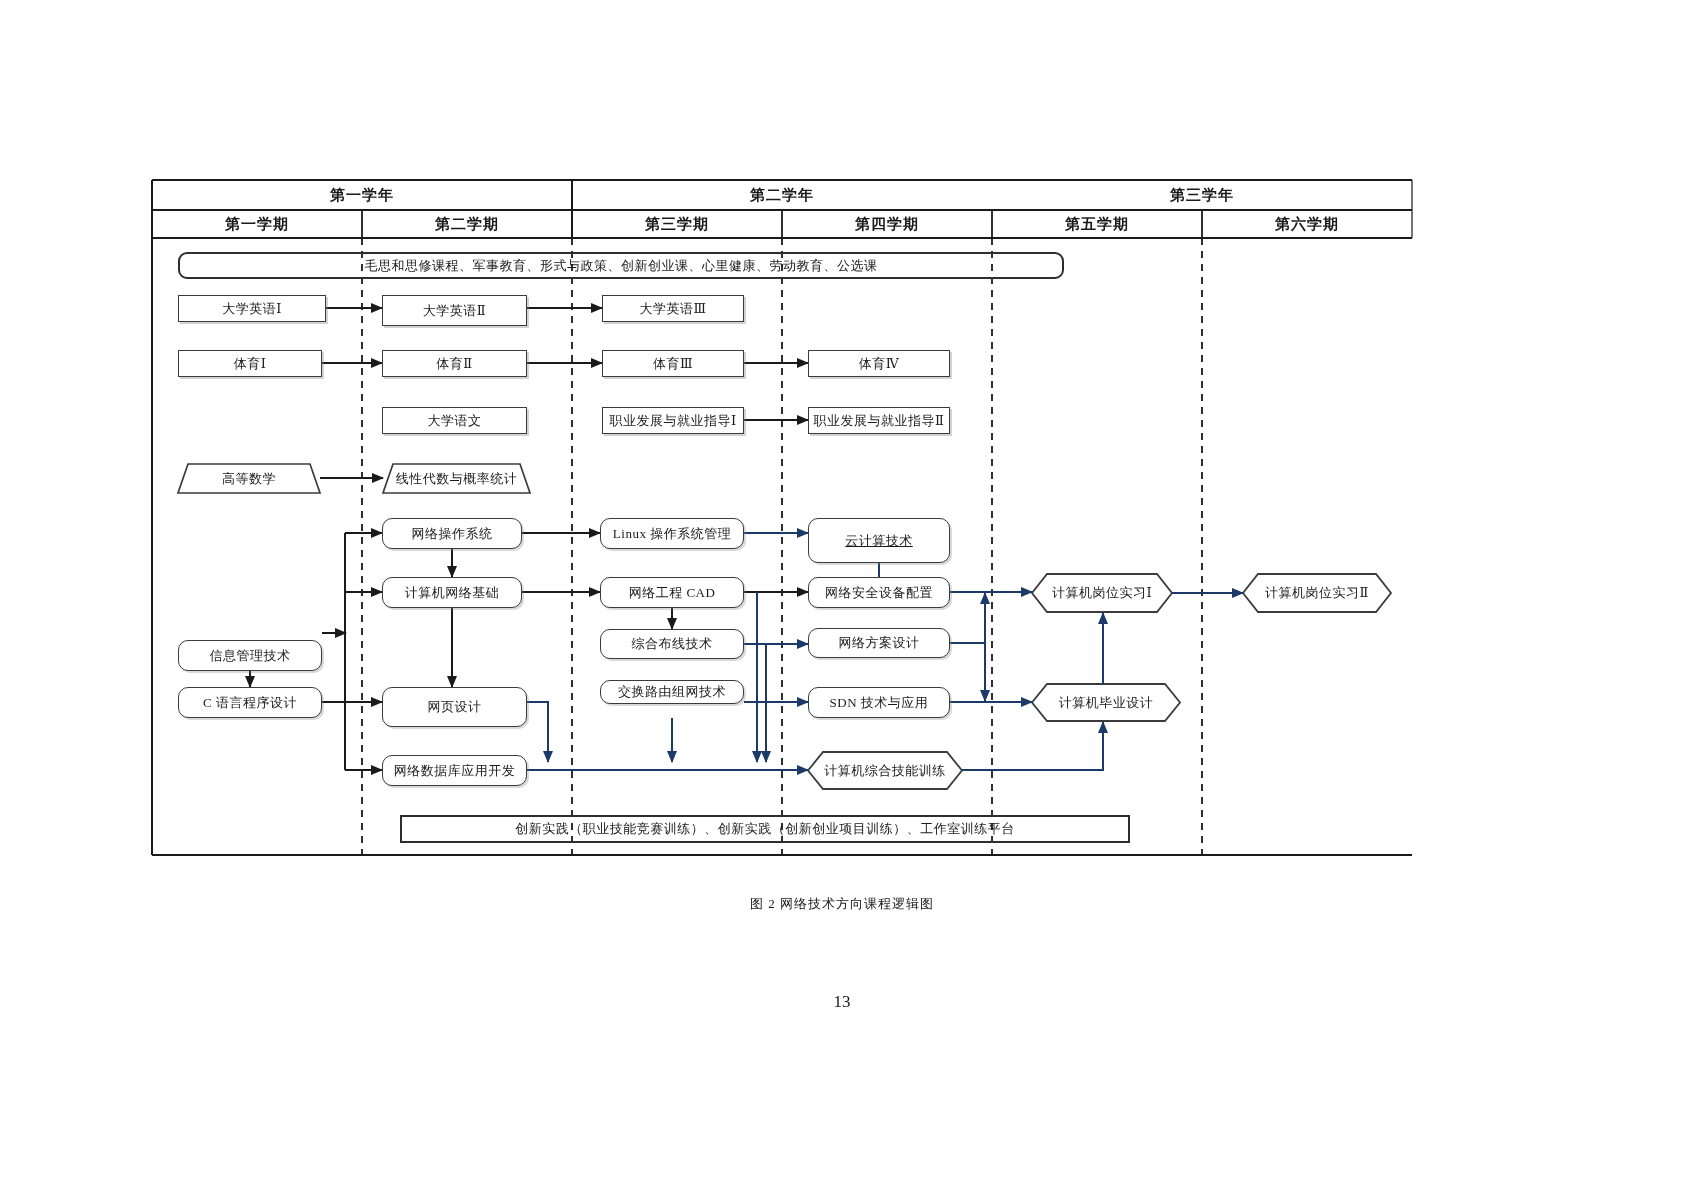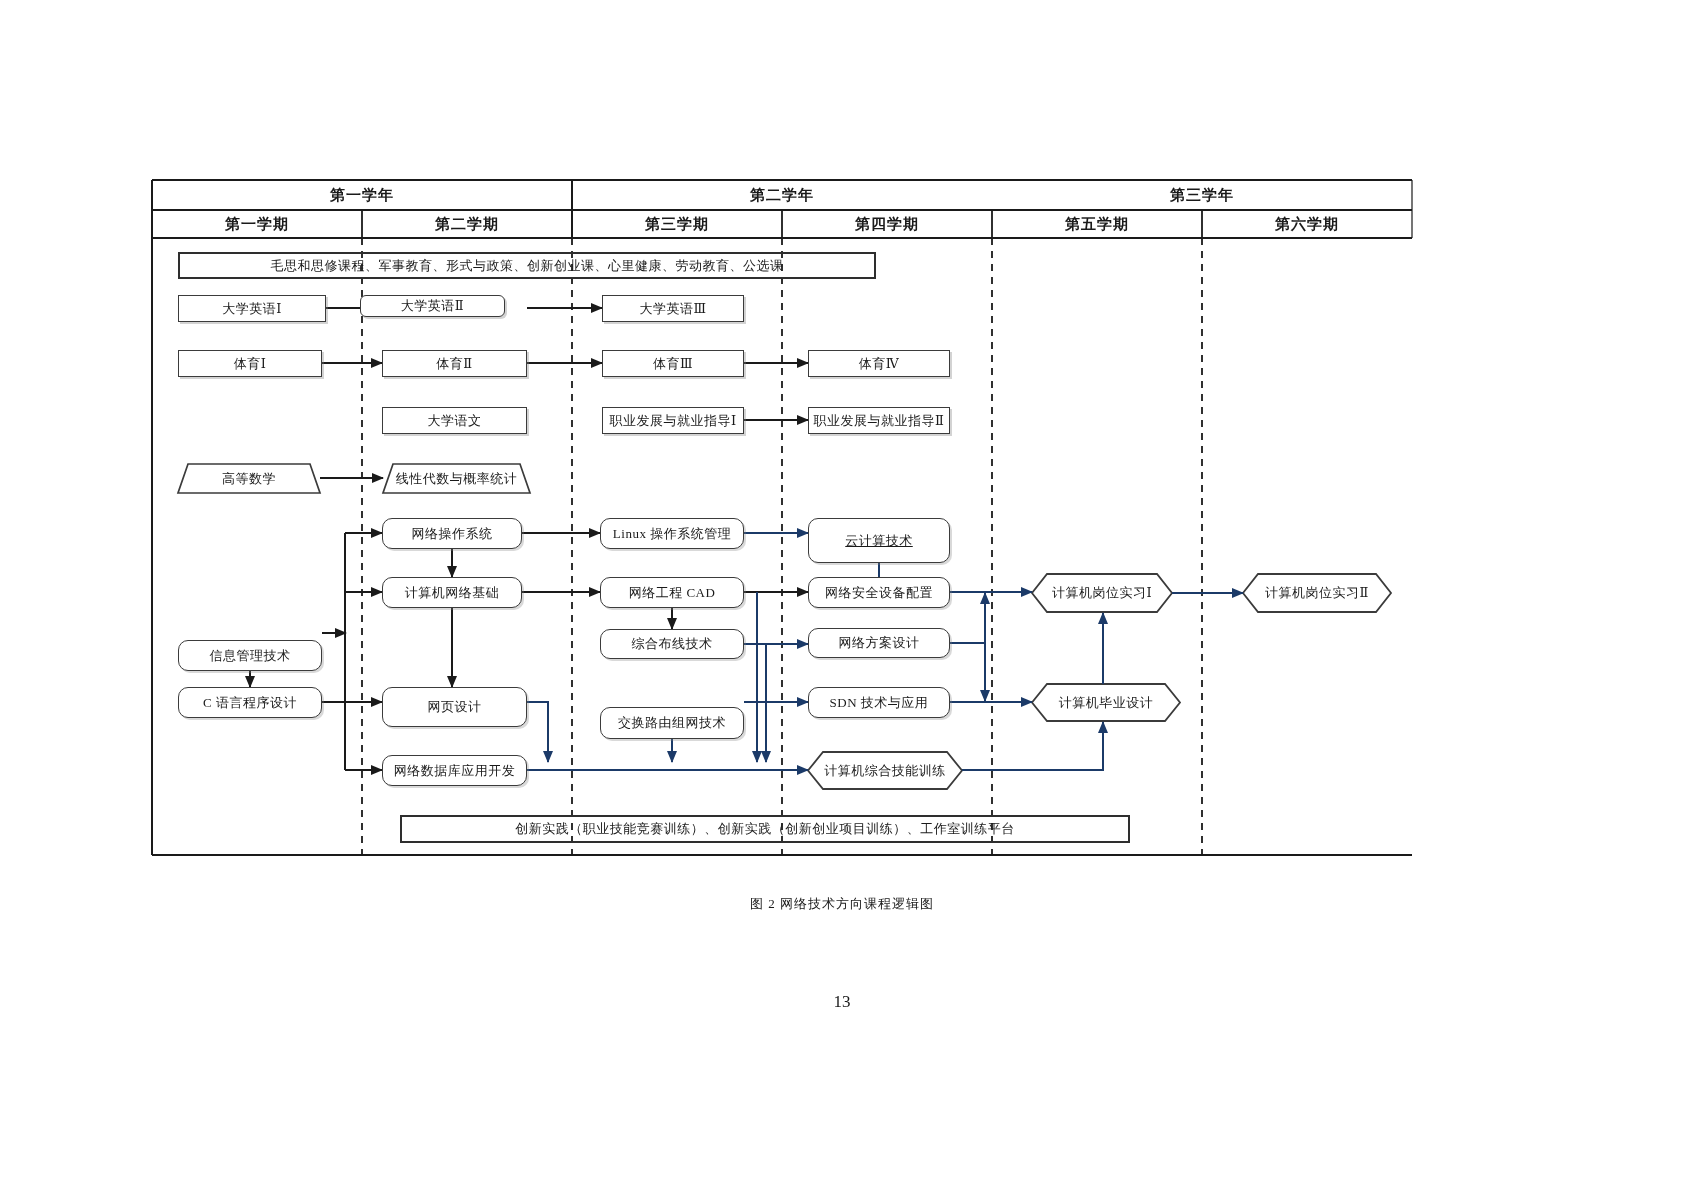--- a/index.html
+++ b/index.html
@@ -102,23 +102,23 @@
       </svg>
       <div class="hdr" style="left: 152px; top: 180px; width: 420px; height: 30px;">第一学年</div>
       <div class="hdr" style="left: 572px; top: 180px; width: 420px; height: 30px;">第二学年</div>
       <div class="hdr" style="left: 992px; top: 180px; width: 420px; height: 30px;">第三学年</div>
       <div class="hdr" style="left: 152px; top: 210px; width: 210px; height: 28px;">第一学期</div>
       <div class="hdr" style="left: 362px; top: 210px; width: 210px; height: 28px;">第二学期</div>
       <div class="hdr" style="left: 572px; top: 210px; width: 210px; height: 28px;">第三学期</div>
       <div class="hdr" style="left: 782px; top: 210px; width: 210px; height: 28px;">第四学期</div>
       <div class="hdr" style="left: 992px; top: 210px; width: 210px; height: 28px;">第五学期</div>
       <div class="hdr" style="left: 1202px; top: 210px; width: 210px; height: 28px;">第六学期</div>
-      <div class="node banner" style="left: 178px; top: 252px; width: 698px; height: 27px;">毛思和思修课程、军事教育、形式与政策、创新创业课、心里健康、劳动教育、公选课</div>
+      <div class="node banner" style="left: 178px; top: 252px; width: 886px; height: 27px; border-radius: 9px;">毛思和思修课程、军事教育、形式与政策、创新创业课、心里健康、劳动教育、公选课</div>
       <div class="node rect" style="left: 178px; top: 295px; width: 148px; height: 27px;">大学英语Ⅰ</div>
-      <div class="node rect" style="left: 360px; top: 295px; width: 145px; height: 22px; border-radius: 6px;">大学英语Ⅱ</div>
+      <div class="node rect" style="left: 382px; top: 295px; width: 145px; height: 31px;">大学英语Ⅱ</div>
       <div class="node rect" style="left: 602px; top: 295px; width: 142px; height: 27px;">大学英语Ⅲ</div>
       <div class="node rect" style="left: 178px; top: 350px; width: 144px; height: 27px;">体育Ⅰ</div>
       <div class="node rect" style="left: 382px; top: 350px; width: 145px; height: 27px;">体育Ⅱ</div>
       <div class="node rect" style="left: 602px; top: 350px; width: 142px; height: 27px;">体育Ⅲ</div>
       <div class="node rect" style="left: 808px; top: 350px; width: 142px; height: 27px;">体育Ⅳ</div>
       <div class="node rect" style="left: 382px; top: 407px; width: 145px; height: 27px;">大学语文</div>
       <div class="node rect" style="left: 602px; top: 407px; width: 142px; height: 27px;">职业发展与就业指导Ⅰ</div>
       <div class="node rect" style="left: 808px; top: 407px; width: 142px; height: 27px;">职业发展与就业指导Ⅱ</div>
       <div class="node svgshape" style="left: 178px; top: 464px; width: 142px; height: 29px;">高等数学</div>
       <div class="node svgshape" style="left: 383px; top: 464px; width: 147px; height: 29px;">线性代数与概率统计</div>
@@ -126,21 +126,21 @@
       <div class="node round" style="left: 600px; top: 518px; width: 144px; height: 31px;">Linux 操作系统管理</div>
       <div class="node round" style="left: 808px; top: 518px; width: 142px; height: 45px; text-decoration: underline;">云计算技术</div>
       <div class="node round" style="left: 382px; top: 577px; width: 140px; height: 31px;">计算机网络基础</div>
       <div class="node round" style="left: 600px; top: 577px; width: 144px; height: 31px;">网络工程 CAD</div>
       <div class="node round" style="left: 808px; top: 577px; width: 142px; height: 31px;">网络安全设备配置</div>
       <div class="node round" style="left: 178px; top: 640px; width: 144px; height: 31px;">信息管理技术</div>
       <div class="node round" style="left: 600px; top: 629px; width: 144px; height: 30px;">综合布线技术</div>
       <div class="node round" style="left: 808px; top: 628px; width: 142px; height: 30px;">网络方案设计</div>
       <div class="node round" style="left: 178px; top: 687px; width: 144px; height: 31px;">C 语言程序设计</div>
       <div class="node round" style="left: 382px; top: 687px; width: 145px; height: 40px;">网页设计</div>
-      <div class="node round" style="left: 600px; top: 707px; width: 144px; height: 32px;">交换路由组网技术</div>
+      <div class="node round" style="left: 600px; top: 680px; width: 144px; height: 24px;">交换路由组网技术</div>
       <div class="node round" style="left: 808px; top: 687px; width: 142px; height: 31px;">SDN 技术与应用</div>
       <div class="node round" style="left: 382px; top: 755px; width: 145px; height: 31px;">网络数据库应用开发</div>
       <div class="node svgshape" style="left: 808px; top: 752px; width: 154px; height: 37px;">计算机综合技能训练</div>
       <div class="node svgshape" style="left: 1032px; top: 684px; width: 148px; height: 37px;">计算机毕业设计</div>
       <div class="node svgshape" style="left: 1032px; top: 574px; width: 140px; height: 38px;">计算机岗位实习Ⅰ</div>
       <div class="node svgshape" style="left: 1243px; top: 574px; width: 148px; height: 38px;">计算机岗位实习Ⅱ</div>
       <div class="node banner" style="left: 400px; top: 815px; width: 730px; height: 28px;">创新实践（职业技能竞赛训练）、创新实践（创新创业项目训练）、工作室训练平台</div>
     </div>
   <div class="caption">图 2  网络技术方向课程逻辑图</div>
   <div class="pagenum">13</div>

